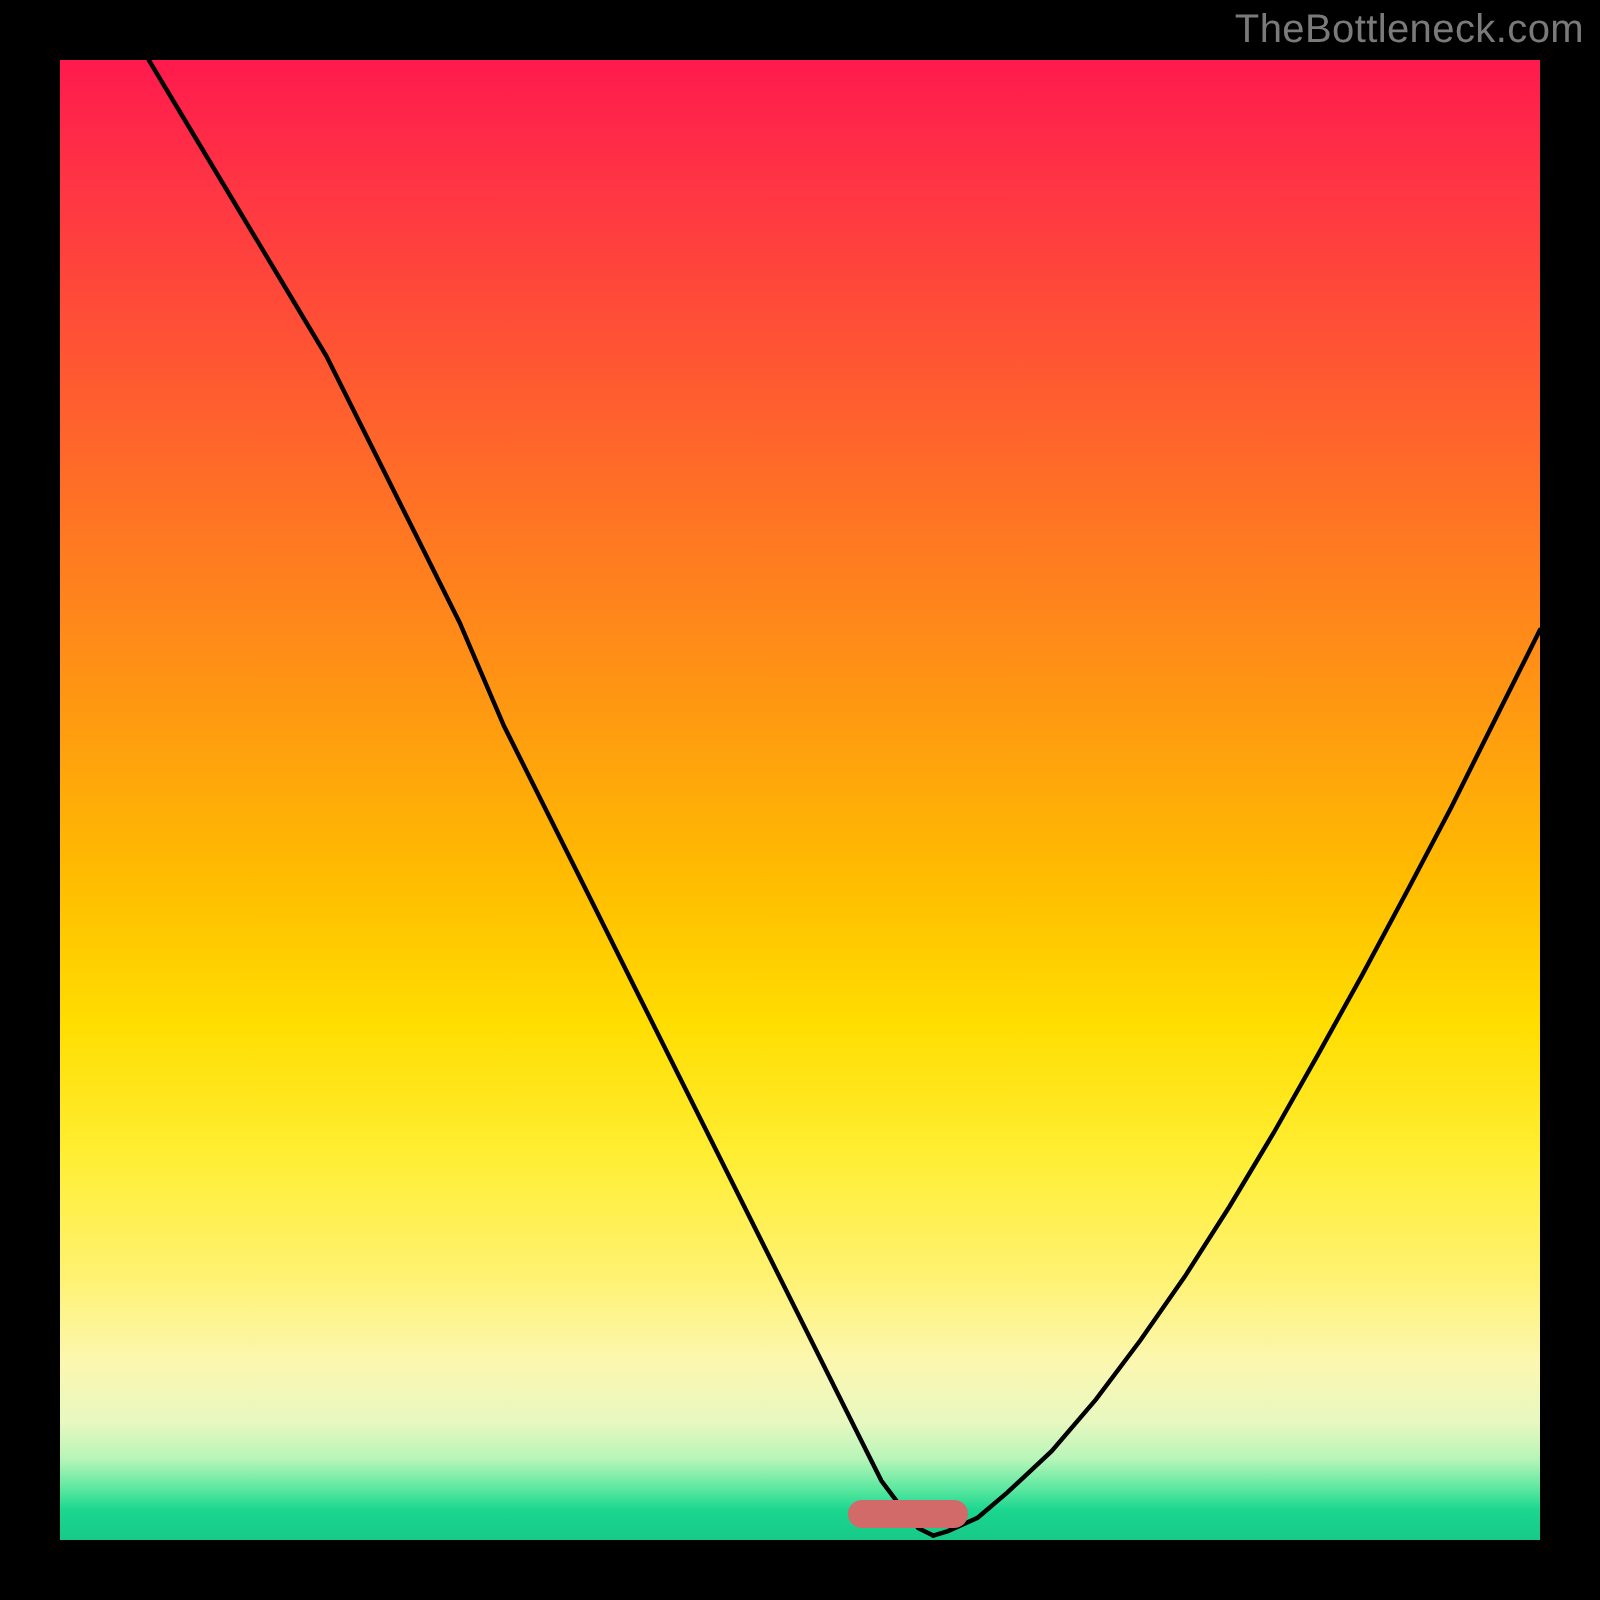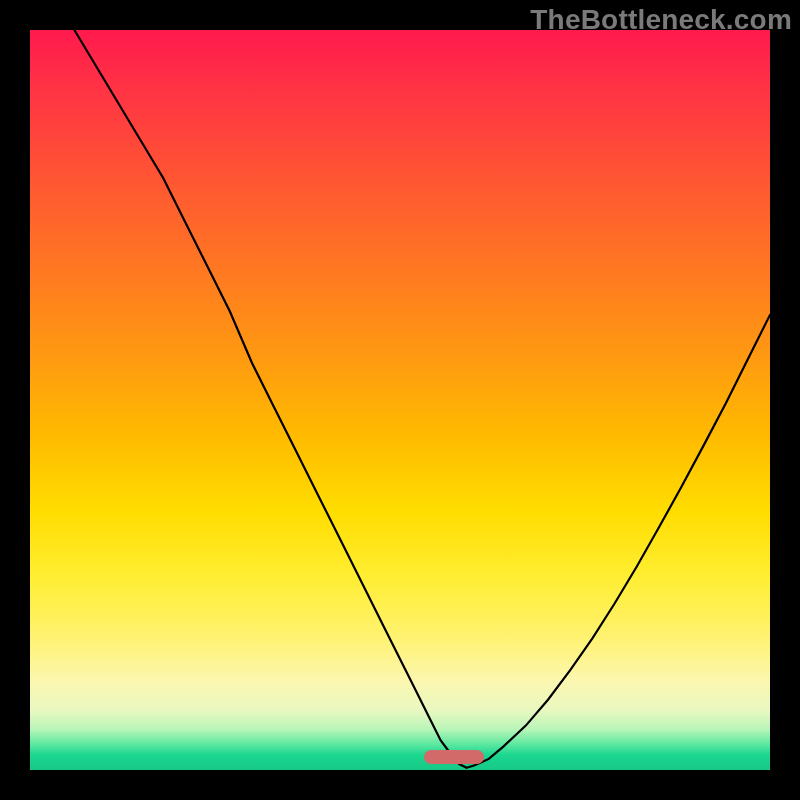--- a/index.html
+++ b/index.html
@@ -52,23 +52,23 @@
     position: absolute;
     height: 14px;
     border-radius: 7px;
     background: #d36a6a;
   }
   .watermark {
     position: absolute;
     top: 4px;
     right: 8px;
     color: #7a7a7a;
-    font-size: 28px;
+    font-size: 20px;
     letter-spacing: 0.2px;
-    font-weight: 700;
+    font-weight: 400;
   }
 </style>
 </head>
 <body>
 
 <div class="frame">
 
   <div class="plot">
     <svg class="curve-svg" viewBox="0 0 740 740" preserveAspectRatio="none">
       <path id="curve-left" fill="none" stroke="#000" stroke-width="2.2" stroke-linecap="round" d="M44.40 0.00 L66.60 37.00 L88.80 74.00 L111.00 111.00 L133.20 148.00 L155.40 192.40 L177.60 236.80 L199.80 281.20 L222.00 333.00 L244.20 377.40 L266.40 421.80 L288.60 466.20 L310.80 510.60 L333.00 555.00 L355.20 599.40 L370.00 629.00 L384.80 658.60 L399.60 688.20 L410.70 710.40 L421.80 725.20 L429.20 734.08 L436.60 737.78"></path>

